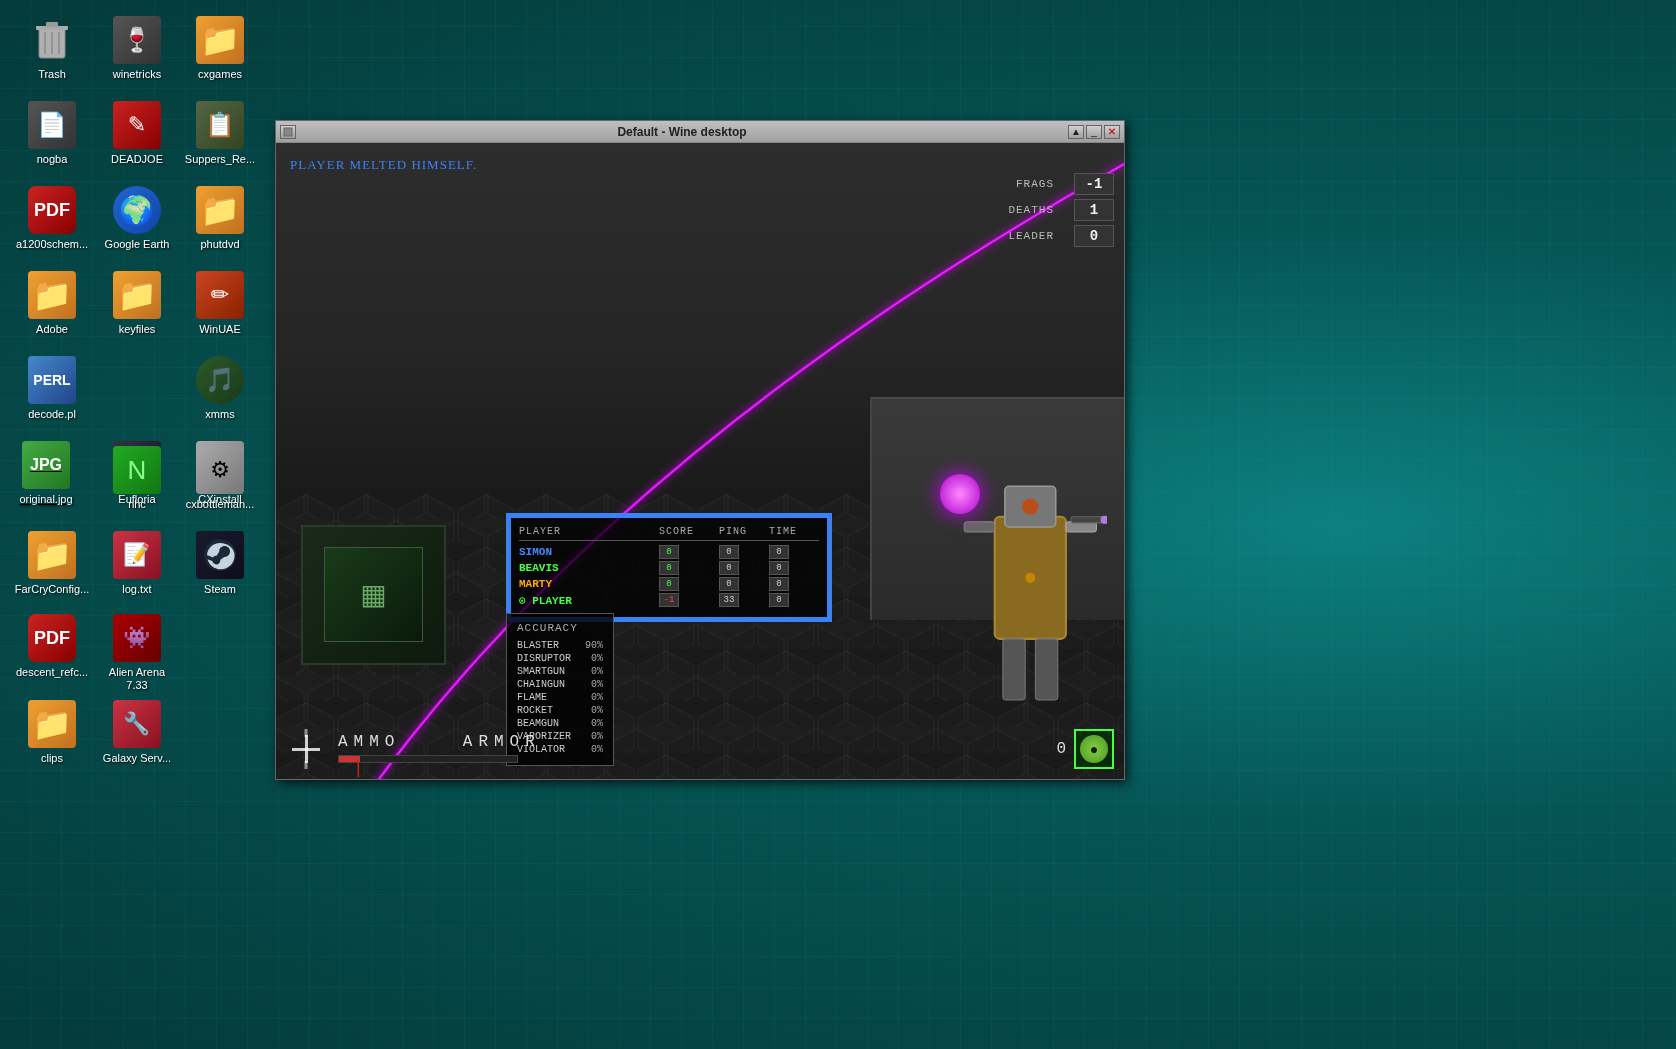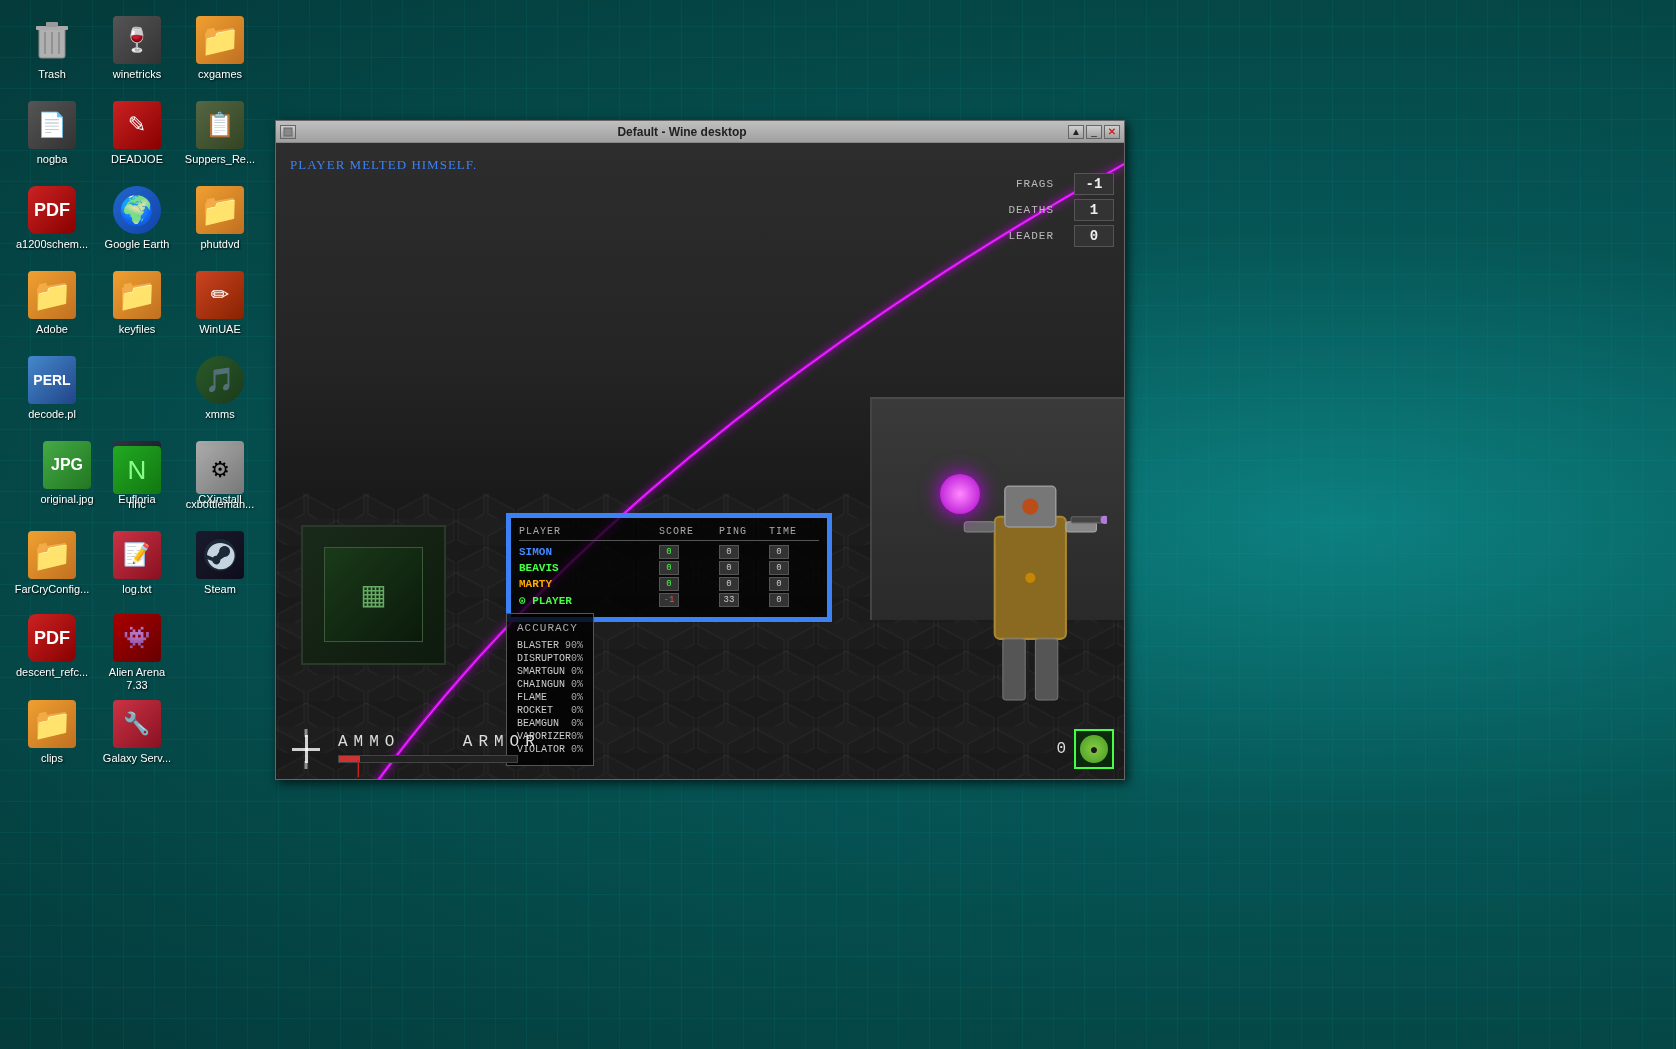--- a/index.html
+++ b/index.html
@@ -277,20 +277,21 @@
     .accuracy-title {
       color: #aaa;
       margin-bottom: 6px;
       letter-spacing: 1px;
       font-size: 11px;
     }
 
     .accuracy-row {
       display: flex;
       justify-content: space-between;
+      gap: 20px;
       margin-bottom: 2px;
     }
 
     .accuracy-weapon { color: #ccc; }
     .accuracy-pct { color: #aaa; }
 
     
     .hud-bottom {
       position: absolute;
       bottom: 10px;
@@ -378,21 +379,21 @@
   <div class="icon-item" style="position:absolute;top:265px;left:10px;">
     <div class="icon-img icon-folder">📁</div>
     <span class="icon-label">Adobe</span>
   </div>
 
   <div class="icon-item" style="position:absolute;top:350px;left:10px;">
     <div class="icon-img icon-perl">PERL</div>
     <span class="icon-label">decode.pl</span>
   </div>
 
-  <div class="icon-item" style="position:absolute;top:435px;left:25px;">
+  <div class="icon-item" style="position:absolute;top:435px;left:4px;text-decoration:underline;">
     <div class="icon-img icon-jpg">JPG</div>
     <span class="icon-label">original.jpg</span>
   </div>
 
   <div class="icon-item" style="position:absolute;top:10px;left:95px;">
     <div class="icon-img icon-script">🍷</div>
     <span class="icon-label">winetricks</span>
   </div>
 
   <div class="icon-item" style="position:absolute;top:95px;left:95px;">

